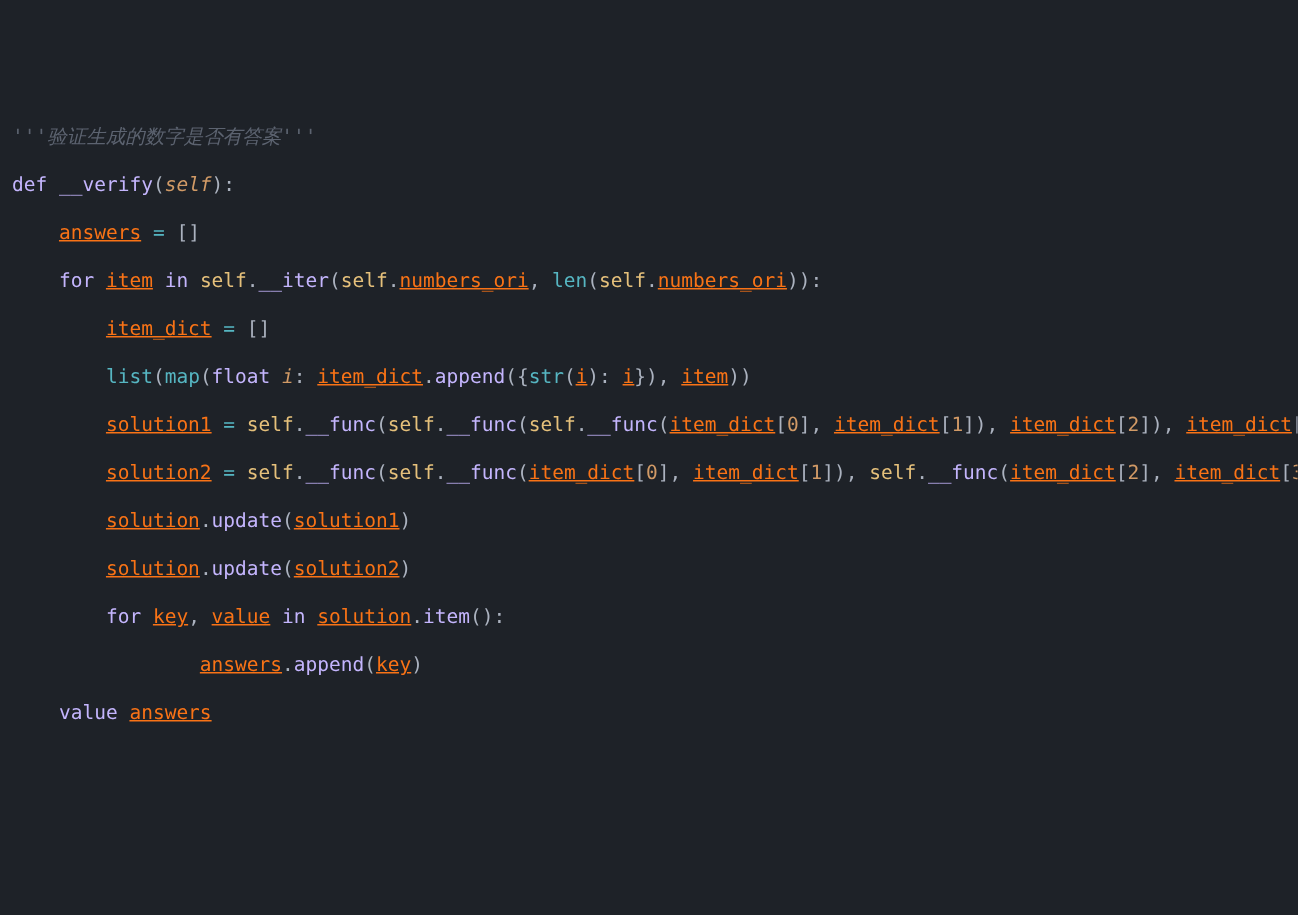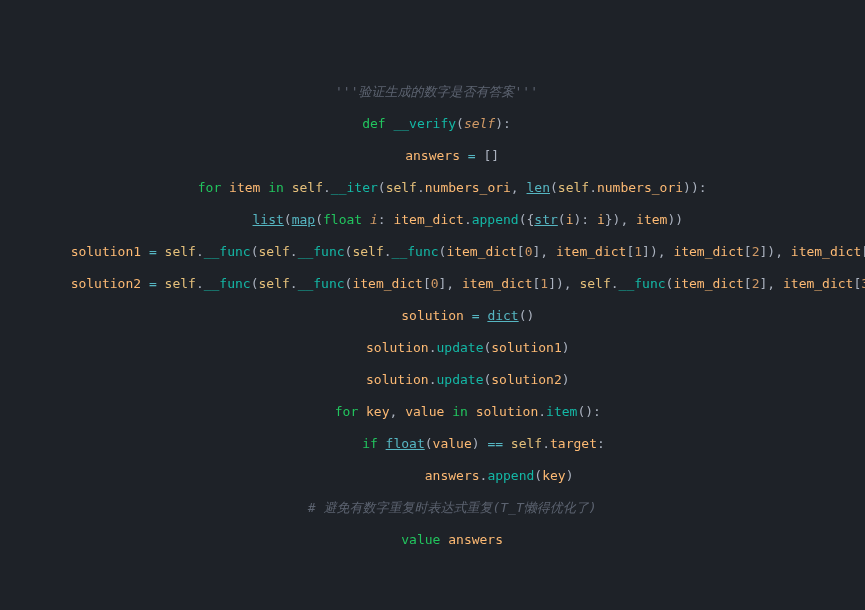--- a/index.html
+++ b/index.html
@@ -8,51 +8,49 @@
     color: #abb2bf;
     font-family: 'Consolas', 'Monaco', monospace;
     font-size: 13px;
     line-height: 16px;
     padding: 4px 0;
     white-space: pre;
     overflow: hidden;
     width: 865px;
     height: 610px;
   }
-  .line { padding-left: 8px; text-align: center; }
-  .kw { color: #22c55e; }
-  .fn { color: #14b8a6; }
+  .line { padding-left: 8px; }
+  .kw { color: #c4b5fd; }
+  .fn { color: #c4b5fd; }
   .self { color: #e5c07b; }
   .num { color: #d19a66; }
   .cmt { color: #5c6370; font-style: italic; }
   .op { color: #56b6c2; }
   .param { color: #d19a66; font-style: italic; }
-  .builtin { color: #56b6c2; text-decoration: underline; }
-  .var { color: #fdba74; }
+  .builtin { color: #56b6c2; }
+  .var { color: #f97316; text-decoration: underline; }
 </style>
 </head>
 <body>
 
 
 
 <div>
 <div class="line"><span class="cmt">'''验证生成的数字是否有答案'''</span></div>
 <div class="line"><span class="kw">def</span> <span class="fn">__verify</span>(<span class="param">self</span>):</div>
 <div class="line">    <span class="var">answers</span> <span class="op">=</span> []</div>
 <div class="line">    <span class="kw">for</span> <span class="var">item</span> <span class="kw">in</span> <span class="self">self</span>.<span class="fn">__iter</span>(<span class="self">self</span>.<span class="var">numbers_ori</span>, <span class="builtin">len</span>(<span class="self">self</span>.<span class="var">numbers_ori</span>)):</div>
+<div class="line">        <span class="var">item_dict</span> <span class="op">=</span> []</div>
 <div class="line">        <span class="builtin">list</span>(<span class="builtin">map</span>(<span class="kw">float</span> <span class="param">i</span>: <span class="var">item_dict</span>.<span class="fn">append</span>({<span class="builtin">str</span>(<span class="var">i</span>): <span class="var">i</span>}), <span class="var">item</span>))</div>
 <div class="line">        <span class="var">solution1</span> <span class="op">=</span> <span class="self">self</span>.<span class="fn">__func</span>(<span class="self">self</span>.<span class="fn">__func</span>(<span class="self">self</span>.<span class="fn">__func</span>(<span class="var">item_dict</span>[<span class="num">0</span>], <span class="var">item_dict</span>[<span class="num">1</span>]), <span class="var">item_dict</span>[<span class="num">2</span>]), <span class="var">item_dict</span>[])</div>
 <div class="line">        <span class="var">solution2</span> <span class="op">=</span> <span class="self">self</span>.<span class="fn">__func</span>(<span class="self">self</span>.<span class="fn">__func</span>(<span class="var">item_dict</span>[<span class="num">0</span>], <span class="var">item_dict</span>[<span class="num">1</span>]), <span class="self">self</span>.<span class="fn">__func</span>(<span class="var">item_dict</span>[<span class="num">2</span>], <span class="var">item_dict</span>[<span class="num">3</span>]))</div>
-<div class="line">        <span class="var">solution</span> <span class="op">=</span> <span class="builtin">dict</span>()</div>
 <div class="line">        <span class="var">solution</span>.<span class="fn">update</span>(<span class="var">solution1</span>)</div>
 <div class="line">        <span class="var">solution</span>.<span class="fn">update</span>(<span class="var">solution2</span>)</div>
 <div class="line">        <span class="kw">for</span> <span class="var">key</span>, <span class="var">value</span> <span class="kw">in</span> <span class="var">solution</span>.<span class="fn">item</span>():</div>
-<div class="line">            <span class="kw">if</span> <span class="builtin">float</span>(<span class="var">value</span>) <span class="op">==</span> <span class="self">self</span>.<span class="var">target</span>:</div>
 <div class="line">                <span class="var">answers</span>.<span class="fn">append</span>(<span class="var">key</span>)</div>
-<div class="line">    <span class="cmt"># 避免有数字重复时表达式重复(T_T懒得优化了)</span></div>
 <div class="line">    <span class="kw">value</span> <span class="var">answers</span></div>
 
 
 
 
 
 
 
 
 

